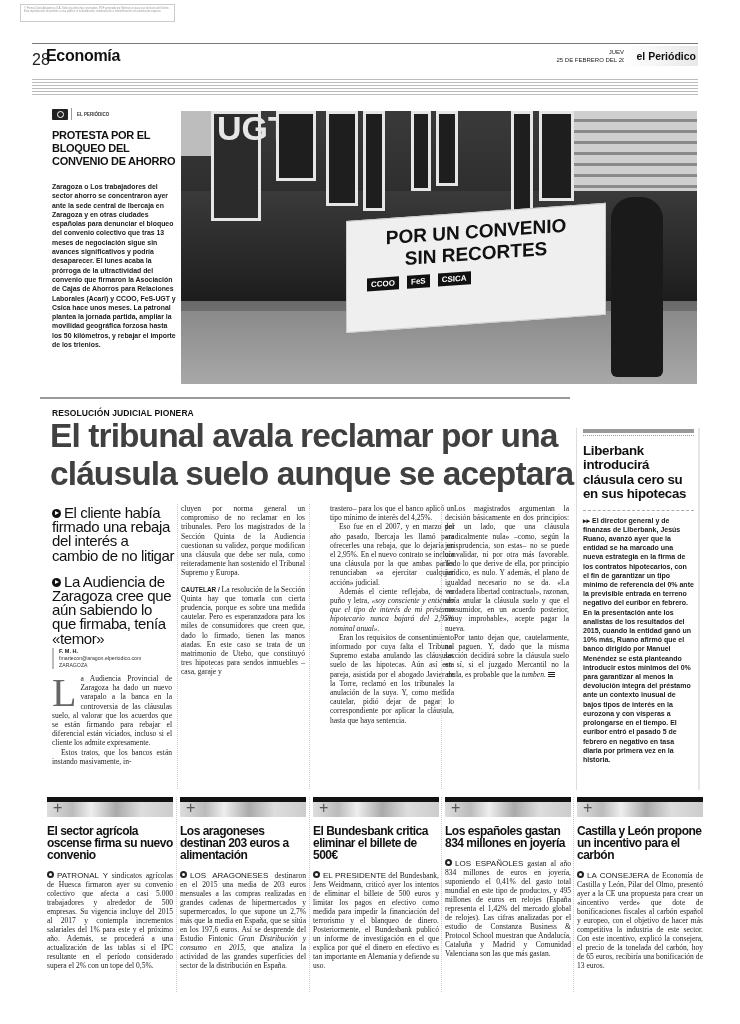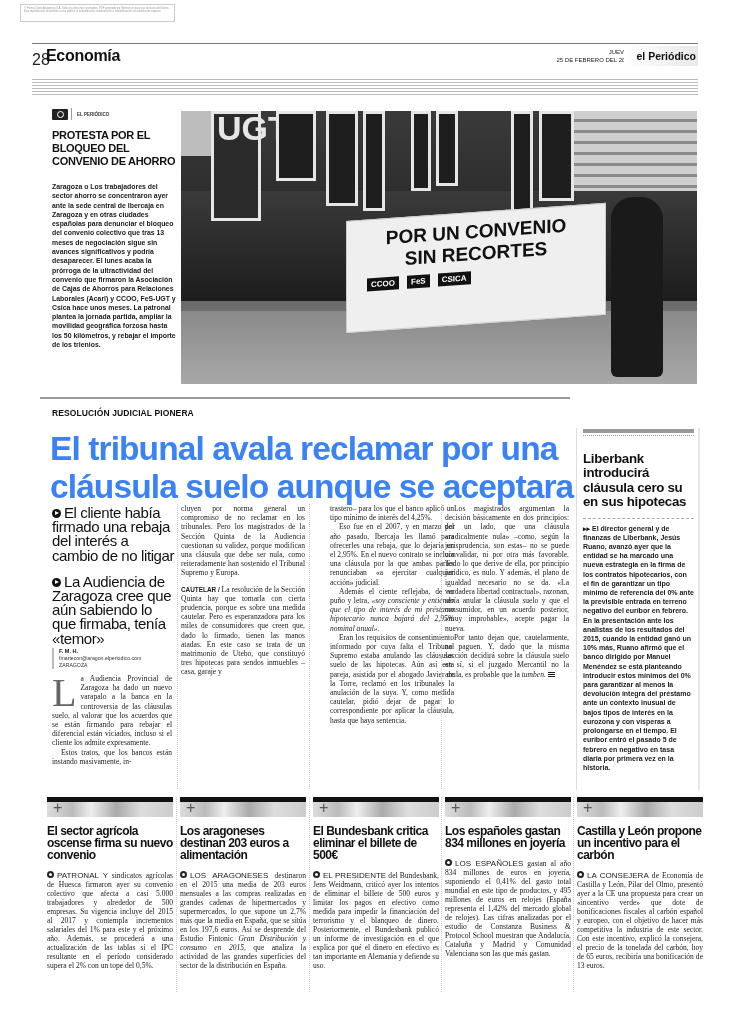--- a/index.html
+++ b/index.html
@@ -43,21 +43,21 @@
   .person-r { position: absolute; left: 430px; top: 86px; width: 52px; height: 180px; background: #1a1a1a; border-radius: 22px 22px 6px 6px; }
   .banner { position: absolute; left: 165px; top: 110px; width: 260px; height: 112px; background: #efefef; transform: skewY(-4deg); transform-origin: left bottom; border: 1px solid #ccc; }
   .banner-line { font-family: "Liberation Sans", sans-serif; font-size: 19px; font-weight: bold; color: #111; text-align: center; line-height: 22px; }
   .banner-line:first-child { margin-top: 8px; }
   .banner-logos { display: flex; gap: 8px; padding: 6px 20px 0; align-items: center; }
   .banner-logo { background: #111; color: #fff; font-family: "Liberation Sans", sans-serif; font-weight: bold; font-size: 8px; padding: 2px 4px; }
 
   
   .rule-story { position: absolute; left: 40px; top: 397px; width: 530px; height: 2px; background: #999; }
   .kicker { position: absolute; left: 52px; top: 408px; font-family: "Liberation Sans", sans-serif; font-weight: bold; font-size: 8.5px; letter-spacing: 0.1px; }
-  .headline { position: absolute; left: 50px; top: 430px; width: 530px; font-family: "Liberation Sans", sans-serif; font-weight: bold; font-size: 33.5px; line-height: 38px; letter-spacing: -0.9px; color: #3b82f6; }
+  .headline { position: absolute; left: 50px; top: 417px; width: 530px; font-family: "Liberation Sans", sans-serif; font-weight: bold; font-size: 33.5px; line-height: 38px; letter-spacing: -0.9px; color: #404040; }
 
   .subheads { position: absolute; left: 52px; top: 506px; width: 125px; }
   .subhead { font-family: "Liberation Sans", sans-serif; font-size: 15px; line-height: 14.2px; letter-spacing: -0.4px; margin-bottom: 12px; }
   .bullet-dot { display: inline-block; width: 9px; height: 9px; background: #111; border-radius: 50%; position: relative; margin-right: 3px; vertical-align: 0px; }
   .bullet-dot::after { content: ""; position: absolute; left: 3px; top: 2px; border-left: 4px solid #fff; border-top: 2.5px solid transparent; border-bottom: 2.5px solid transparent; }
   .byline { position: absolute; left: 52px; top: 648px; border-left: 2px solid #bbb; padding-left: 5px; font-family: "Liberation Sans", sans-serif; }
   .byline-name { font-weight: bold; font-size: 5.5px; line-height: 7px; }
   .byline-email { font-size: 5.2px; line-height: 7px; color: #333; }
   .byline-place { font-size: 5.2px; line-height: 7px; color: #333; }
 
@@ -71,21 +71,21 @@
   .dropcap { float: left; font-size: 40px; line-height: 34px; margin: 2px 4px 0 0; color: #666; font-family: "Liberation Serif", serif; }
   .p-gap { margin-top: 7px; }
   .sub-kicker { font-family: "Liberation Sans", sans-serif; font-weight: bold; font-size: 6.4px; }
   .end-mark { display: inline-block; width: 7px; height: 5px; background: repeating-linear-gradient(180deg, #222 0, #222 1px, transparent 1px, transparent 2px); vertical-align: 0; }
   .col-divider { position: absolute; top: 504px; width: 1px; height: 285px; border-left: 1px dotted #ccc; }
 
   
   .sidebar { position: absolute; left: 576px; top: 428px; width: 124px; height: 362px; border-left: 1px solid #ddd; border-right: 2px solid #e6e6e6; padding: 0 4px 0 6px; }
   .sidebar-rule { height: 4px; background: #999; margin-top: 1px; }
   .sidebar-rule2 { height: 1px; border-top: 1px dotted #999; margin-top: 2px; }
-  .sidebar-title { font-family: "Liberation Sans", sans-serif; font-weight: bold; font-size: 13.3px; line-height: 14.4px; letter-spacing: -0.3px; margin-top: 16px; }
+  .sidebar-title { font-family: "Liberation Sans", sans-serif; font-weight: bold; font-size: 13.3px; line-height: 14.4px; letter-spacing: -0.3px; margin-top: 8px; }
   .sidebar-sep { border-top: 1px dashed #aaa; margin: 8px 0 5px; }
   .sidebar-body { font-family: "Liberation Sans", sans-serif; font-weight: bold; font-size: 7px; line-height: 9.2px; color: #1a1a1a; }
 
   
   .briefs { position: absolute; left: 47px; top: 797px; width: 656px; height: 220px; }
   .brief { position: absolute; top: 0; width: 126px; height: 220px; }
   .brief-photo { height: 20px; background: linear-gradient(90deg, #ddd 0%, #bbb 20%, #eee 35%, #aaa 55%, #ddd 75%, #ccc 100%); border-top: 5px solid #111; position: relative; }
   .brief-photo::after { content: "+"; position: absolute; left: 6px; top: -3px; font-family: "Liberation Sans", sans-serif; font-size: 16px; color: #555; }
   .brief-title { font-family: "Liberation Sans", sans-serif; font-weight: bold; font-size: 12px; line-height: 12px; letter-spacing: -0.5px; margin-top: 8px; }
   .brief-body { font-size: 7.55px; line-height: 9px; text-align: justify; margin-top: 10px; color: #1a1a1a; }

